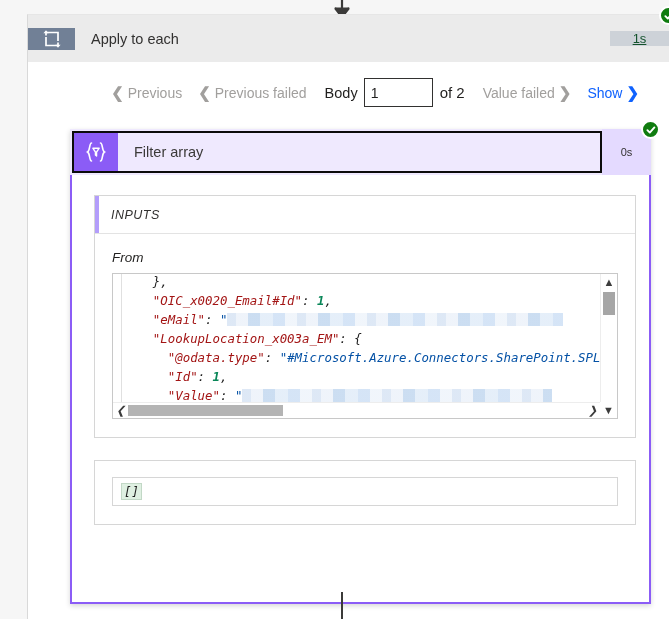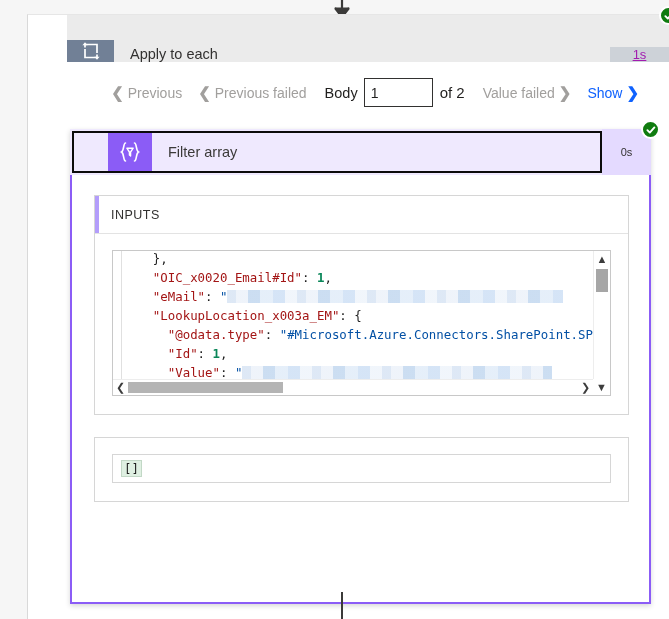--- a/index.html
+++ b/index.html
@@ -19,35 +19,35 @@
   .top-arrow svg { display: block; }
 
   
   .loop-card {
     position: absolute; left: 27px; top: 14px; width: 642px; height: 605px;
     background: #ffffff;
     border-left: 1px solid #d9d9d9;
     border-top: 1px solid #e6e6e6;
   }
   .loop-header {
-    position: relative; display: flex; align-items: flex-end;
-    height: 47px; background: #ebebeb; margin-left: 39px;
+    position: relative; display: flex; align-items: center;
+    height: 47px; background: #ebebeb;
   }
   .loop-icon-box {
     width: 47px; background: #718096; display: flex;
     align-items: center; justify-content: center; flex: 0 0 47px;
   }
   .loop-title {
     flex: 1; display: flex; align-items: center; padding-left: 16px;
     font-size: 14.5px; color: #323130;
   }
   .loop-duration {
     flex: 0 0 59px; background: #cdd2d8; display: flex;
     align-items: center; justify-content: center;
-    font-size: 13px; color: #a21caf; text-decoration: underline;
+    font-size: 13px; color: #14532d; text-decoration: underline;
   }
   .status-badge {
     position: absolute; right: -9px; top: -9px;
     width: 19px; height: 19px; border-radius: 50%;
     background: #107c10; border: 2px solid #ffffff;
     display: flex; align-items: center; justify-content: center;
   }
   .status-badge svg { display: block; }
 
   
@@ -79,38 +79,37 @@
     box-shadow: 0 2px 5px rgba(0,0,0,0.16);
   }
   .action-header {
     position: relative; display: flex; align-items: stretch;
     height: 46px; background: #efe9fe; margin: -2px -2px 0 -2px;
   }
   .ah-inner {
     position: absolute; left: 2px; top: 2px; right: 49px; bottom: 2px;
     border: 2px solid #0b0b0b; display: flex; align-items: stretch;
     background: #efe9fe;
-    padding-left: 34px;
   }
   .action-icon-box {
     width: 44px; flex: 0 0 44px; background: #8b5cf6;
     display: flex; align-items: center; justify-content: center;
   }
   .action-title {
     flex: 1; display: flex; align-items: center; padding-left: 16px;
     font-size: 14.5px; color: #3b3a39;
   }
   .action-duration {
     position: absolute; right: 0; top: 0; bottom: 0; width: 49px;
     background: #e4daff; display: flex; align-items: center;
     justify-content: center; font-size: 11px; color: #323130;
   }
 
   
-  .action-body { padding: 20px 20px 0 22px; }
+  .action-body { padding: 20px 13px 0 22px; font-style: italic; }
 
   .section {
     border: 1px solid #d6d6d6; background: #fff; margin-bottom: 22px;
   }
   .section-head {
     position: relative; height: 38px; display: flex; align-items: center;
     padding-left: 16px; border-bottom: 1px solid #e3e3e3;
     font-size: 12.5px; letter-spacing: 0.5px; color: #323130;
   }
   .section-head::before {
@@ -277,20 +276,21 @@
             <path d="M2.4 6.2 L4.8 8.6 L9.4 3.4" stroke="#ffffff" stroke-width="1.9" fill="none" stroke-linecap="round" stroke-linejoin="round"></path>
           </svg>
         </div>
       </div>
 
       <div class="action-body">
 
         <div class="section">
           <div class="section-head">INPUTS</div>
           <div class="section-content">
+            <div class="field-label">From</div>
             <div class="code-box">
               <div class="code-gutter"></div>
               <div class="code-pre" id="code-pre" style="top: -2px;"><div class="ln"><span class="p">    },</span></div><div class="ln"><span class="p">    </span><span class="k">"OIC_x0020_Email#Id"</span><span class="p">: </span><span class="n">1</span><span class="p">,</span></div><div class="ln"><span class="p">    </span><span class="k">"eMail"</span><span class="p">: </span><span class="s">"</span><span class="redact" style="width: 336px;"></span></div><div class="ln"><span class="p">    </span><span class="k">"LookupLocation_x003a_EM"</span><span class="p">: {</span></div><div class="ln"><span class="p">      </span><span class="k">"@odata.type"</span><span class="p">: </span><span class="s">"#Microsoft.Azure.Connectors.SharePoint.SPList</span></div><div class="ln"><span class="p">      </span><span class="k">"Id"</span><span class="p">: </span><span class="n">1</span><span class="p">,</span></div><div class="ln"><span class="p">      </span><span class="k">"Value"</span><span class="p">: </span><span class="s">"</span><span class="redact" style="width: 310px;"></span></div></div>
               <div class="vscroll">
                 <div class="arr up">▲</div>
                 <div class="vthumb"></div>
               </div>
               <div class="hscroll">
                 <div class="arr lt">❮</div>
                 <div class="hthumb"></div>

